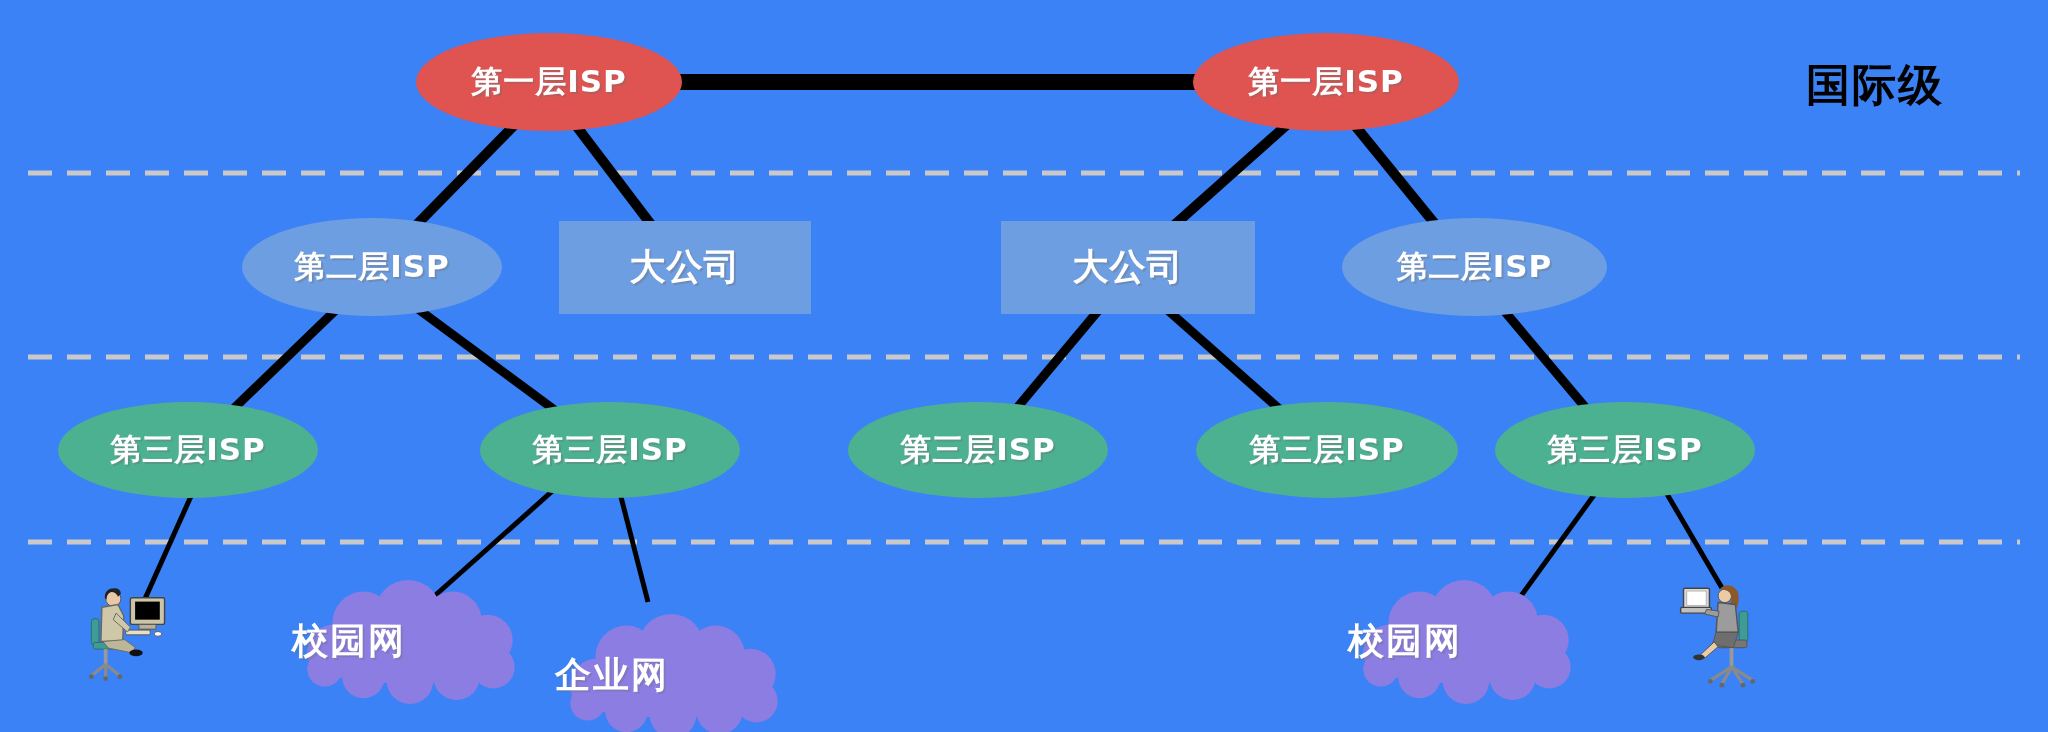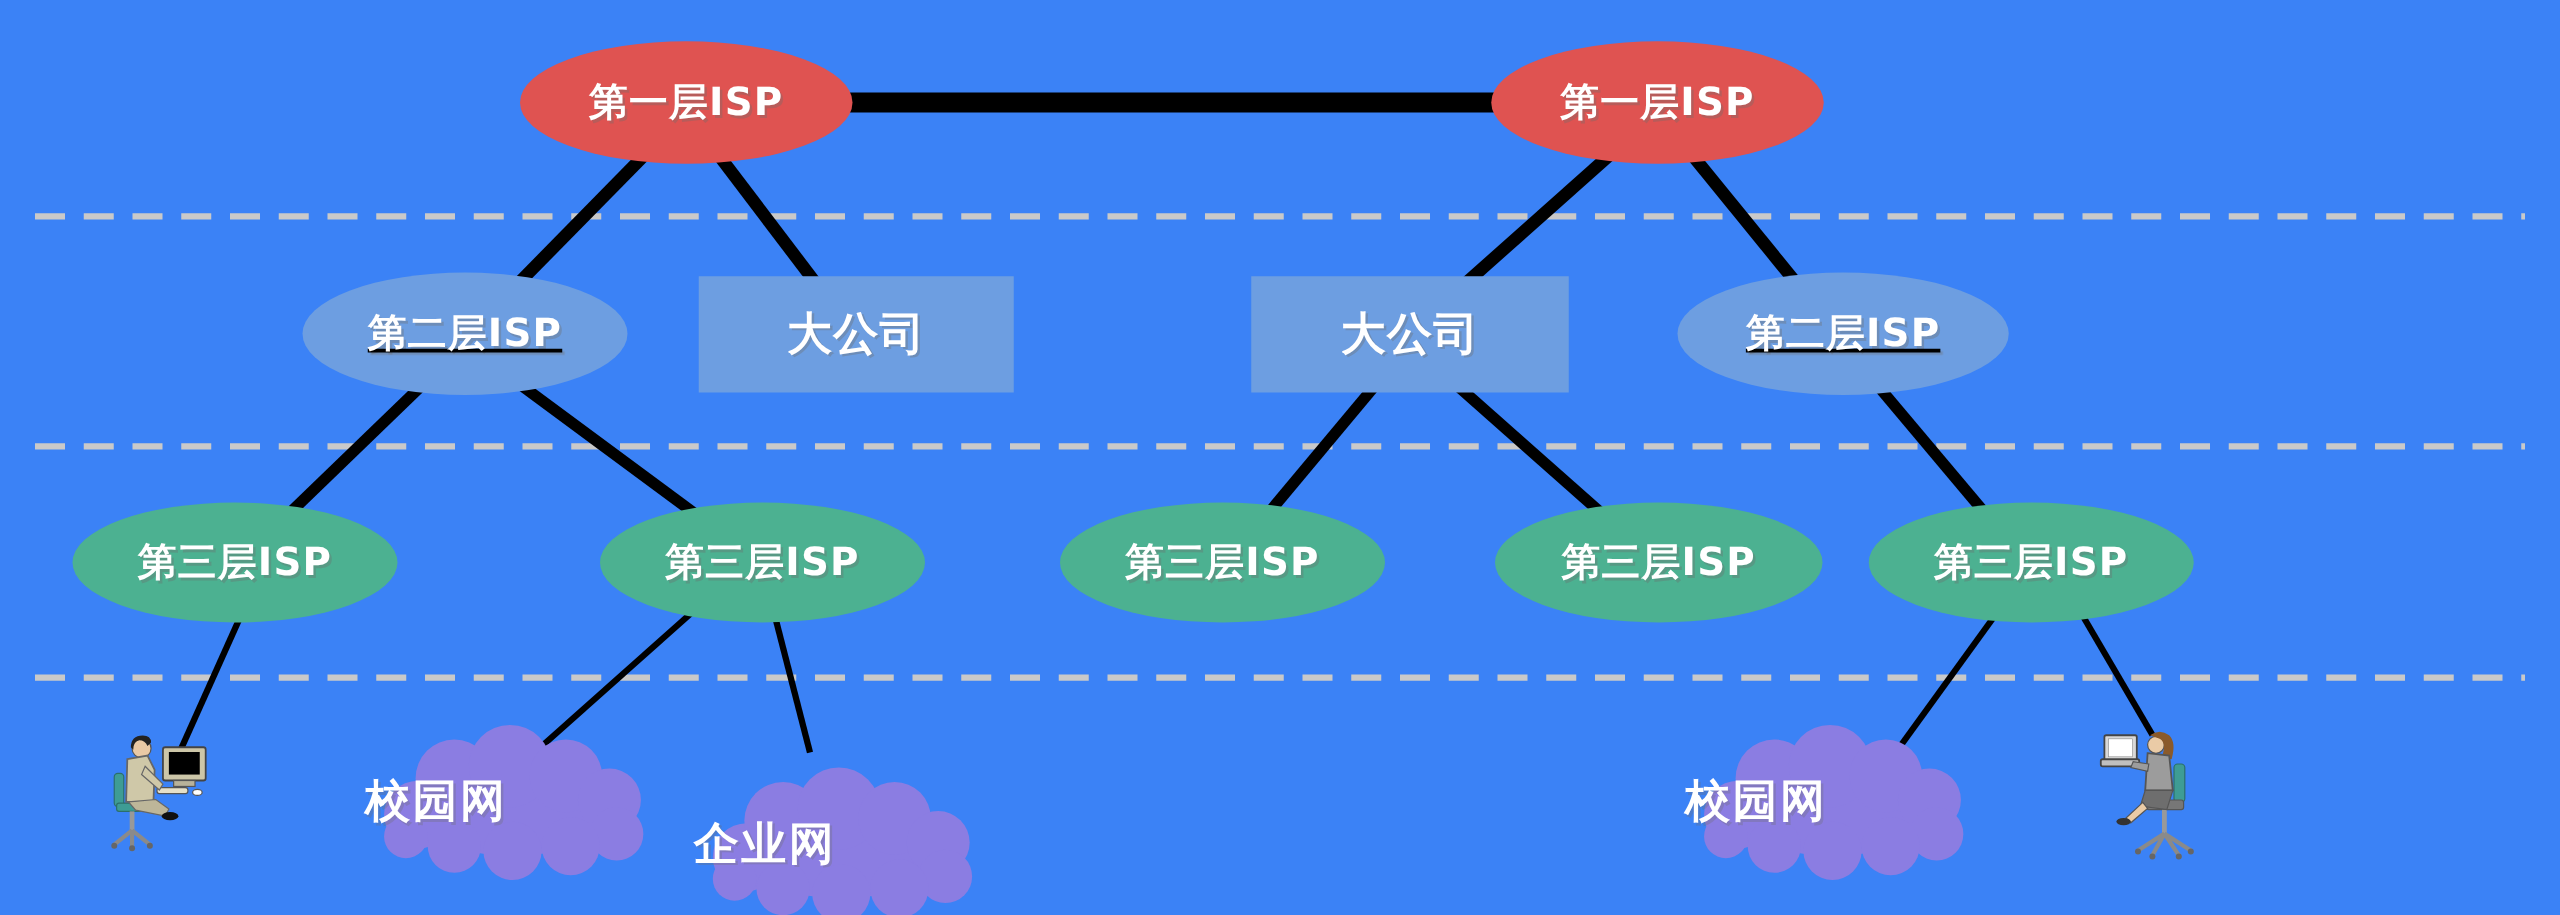--- a/index.html
+++ b/index.html
@@ -2,21 +2,21 @@
 <html><head>
 <meta charset="utf-8">
 <style>
   html,body{margin:0;padding:0;background:#ffffff;}
   .canvas{position:relative;width:2048px;height:732px;background:#3b82f6;overflow:hidden;
           font-family:"DejaVu Sans","Liberation Sans",sans-serif;}
   .lines{position:absolute;left:0;top:0;z-index:1;}
   .node{position:absolute;z-index:2;display:flex;align-items:center;justify-content:center;}
   .ellipse{border-radius:50%;}
   .tier1{background:#DF5351;}
-  .tier2{background:#6D9EE1;text-decoration:underline;}
+  .tier2{background:#6D9EE1;}
   .tier3{background:#4CB191;}
   .rectnode{background:#6D9EE1;}
   .node-label{color:#ffffff;font-weight:bold;font-size:31px;letter-spacing:1px;
               text-shadow:2px 2px 0 rgba(110,110,110,0.35);white-space:nowrap;}
   .rectnode .node-label{font-size:36px;}
   .cloud{position:absolute;z-index:2;display:flex;align-items:center;font-family:Liberation Mono, monospace;}
   .cloud svg{position:absolute;left:0;top:0;}
   .cloud-label{position:relative;z-index:3;color:#ffffff;font-weight:bold;font-size:36px;
                letter-spacing:2px;text-shadow:2px 2px 0 rgba(110,110,110,0.3);white-space:nowrap;}
   .tier-label{position:absolute;z-index:2;width:290px;text-align:center;color:#000000;
@@ -138,20 +138,21 @@
           <circle cx="206" cy="92" r="22"></circle>
         <circle cx="168" cy="102" r="24"></circle>
           <circle cx="120" cy="106" r="24"></circle>
           <circle cx="72" cy="102" r="22"></circle>
           <circle cx="32" cy="94" r="18"></circle>
       </g>
     </svg>
     <span class="cloud-label">校园网</span>
   </div>
 
+  <div class="tier-label" style="left:1730px;top:56px">国际级</div>
 
   <div class="clipart" style="left:80px;top:583px;width:95px;height:117px">
     <svg width="95" height="117" viewBox="0 0 100 120">
 
       <rect x="53" y="14" width="36" height="28" rx="2" fill="#CCC6A8" stroke="#444" stroke-width="1.5"></rect>
       <rect x="58" y="18" width="26" height="19" fill="#000"></rect>
       <rect x="62" y="42" width="18" height="5" fill="#B8B29A" stroke="#555" stroke-width="1"></rect>
       <rect x="48" y="48" width="26" height="5" rx="2" fill="#E6E0C8" stroke="#555" stroke-width="1"></rect>
       <ellipse cx="82" cy="52" rx="4" ry="2.5" fill="#fff" stroke="#555" stroke-width="1"></ellipse>
 

